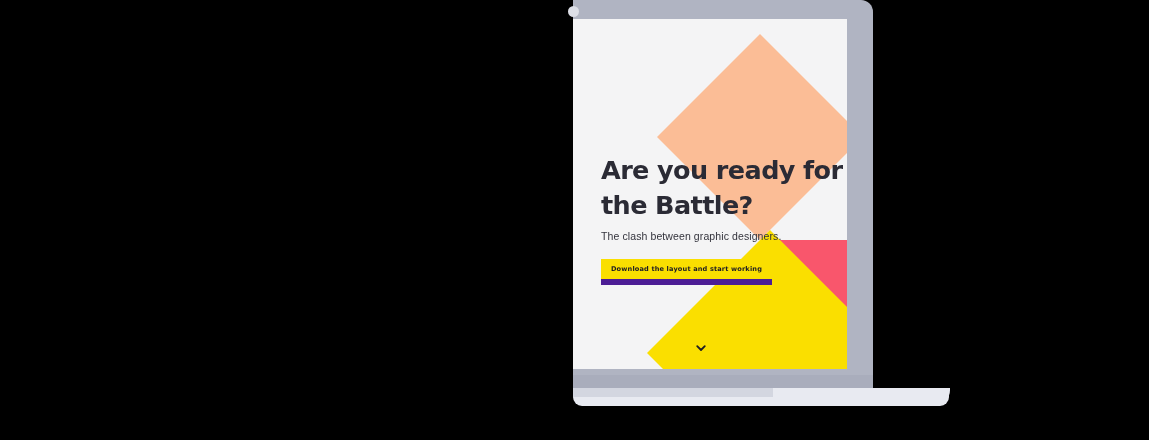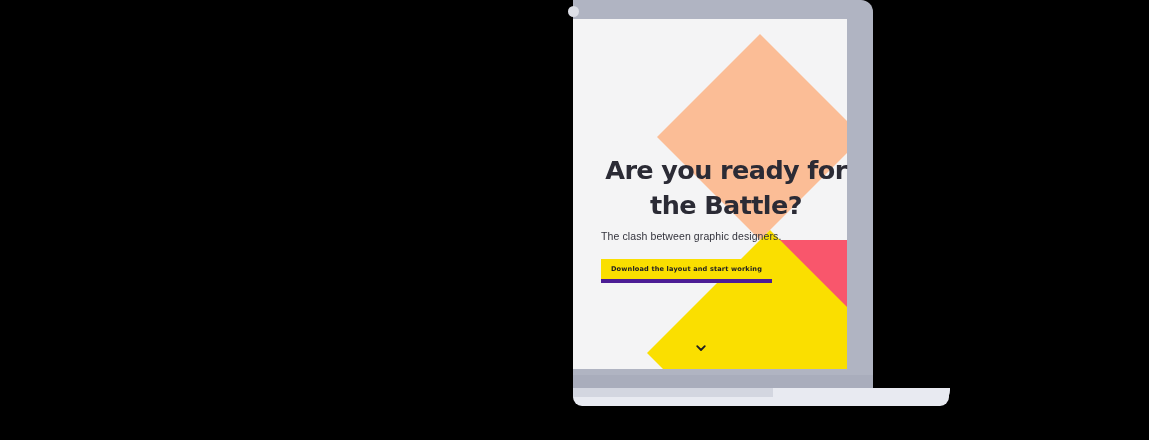--- a/index.html
+++ b/index.html
@@ -109,42 +109,41 @@
   }
   .headline {
     margin: 0;
     font-family: "DejaVu Sans", sans-serif;
     font-weight: bold;
     font-size: 25.5px;
     line-height: 35px;
     letter-spacing: -0.6px;
     color: #2b2b35;
     white-space: pre-line;
-    text-align: center;
   }
   .subtitle {
     margin: 6px 0 0 0;
     font-family: Liberation Sans, sans-serif;
     font-size: 10.5px;
     line-height: 14px;
     color: #33333c;
     letter-spacing: 0.1px;
   }
   .cta-wrap {
     margin-top: 14px;
     position: relative;
     display: inline-block;
     pointer-events: auto;
   }
   .cta-button {
     display: inline-block;
     background: #fadf00;
     color: #1d1d24;
     border: none;
-    border-bottom: 4px solid #4c1d95;
+    border-bottom: 6px solid #4c1d95;
     padding: 7px 10px 6px 10px;
     font-family: "DejaVu Sans", sans-serif;
     font-weight: bold;
     font-size: 6.6px;
     letter-spacing: 0.15px;
     cursor: pointer;
     line-height: 1;
     white-space: nowrap;
   }
   .scroll-chevron {

